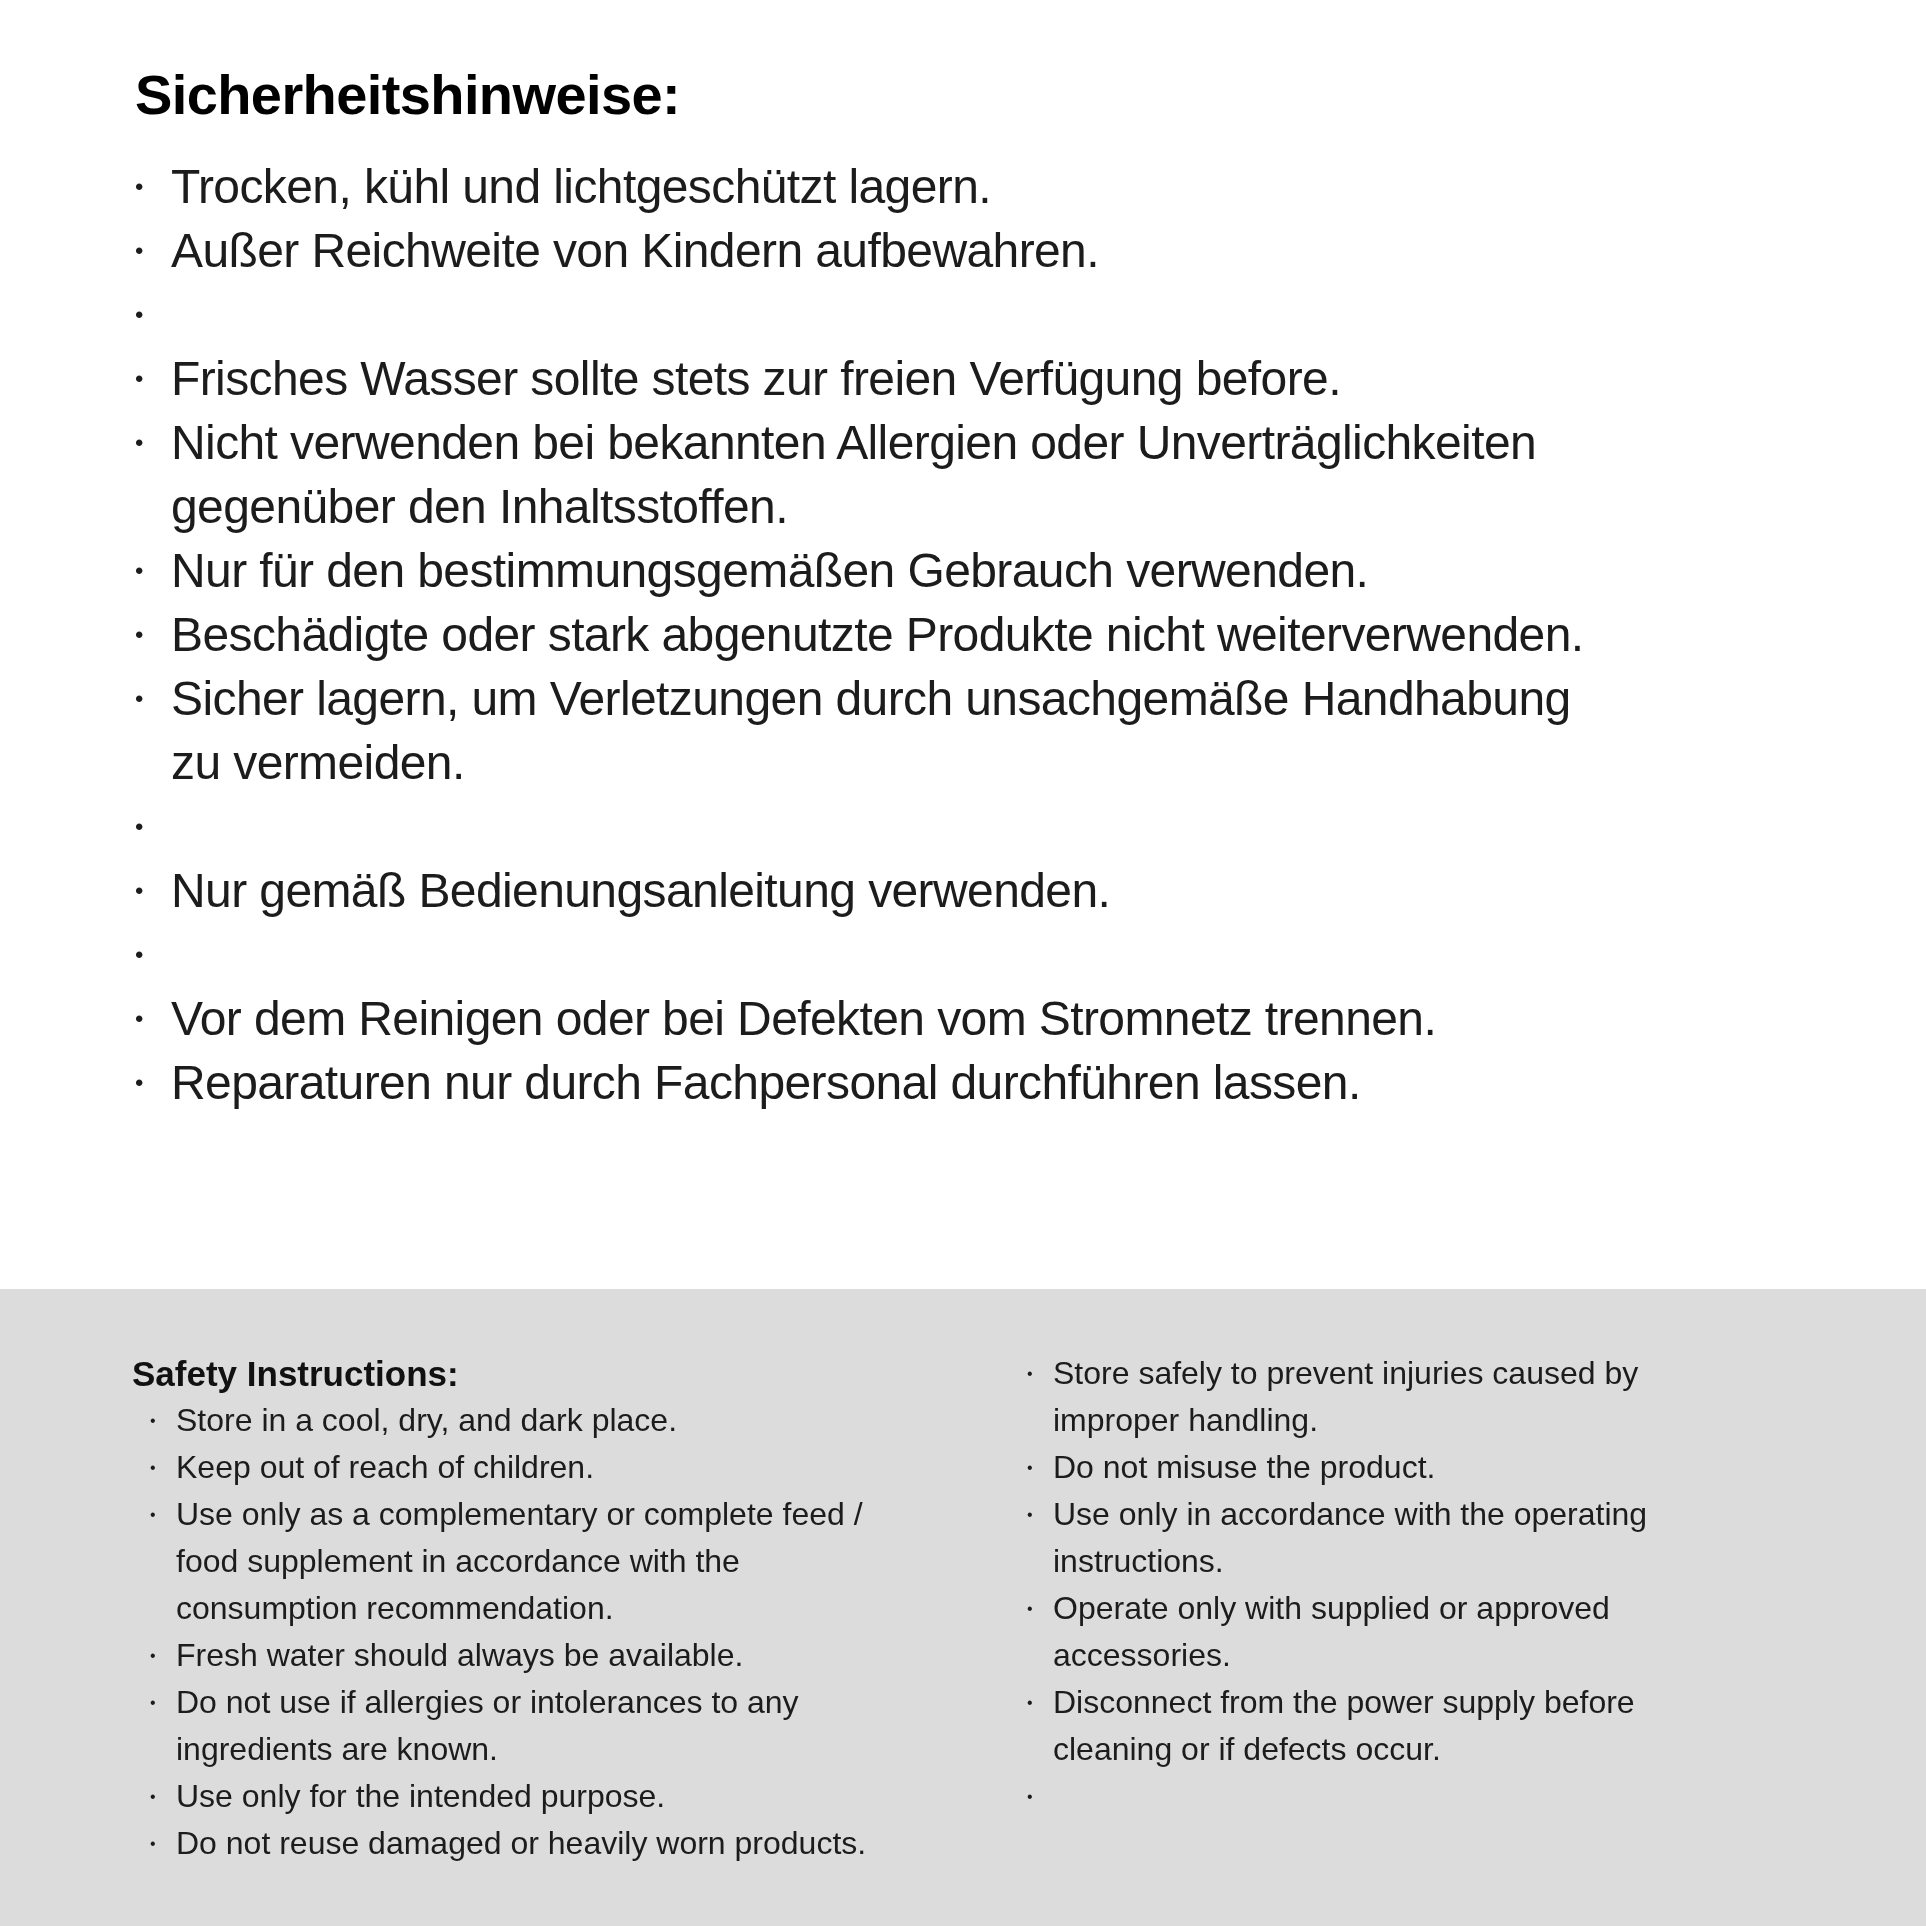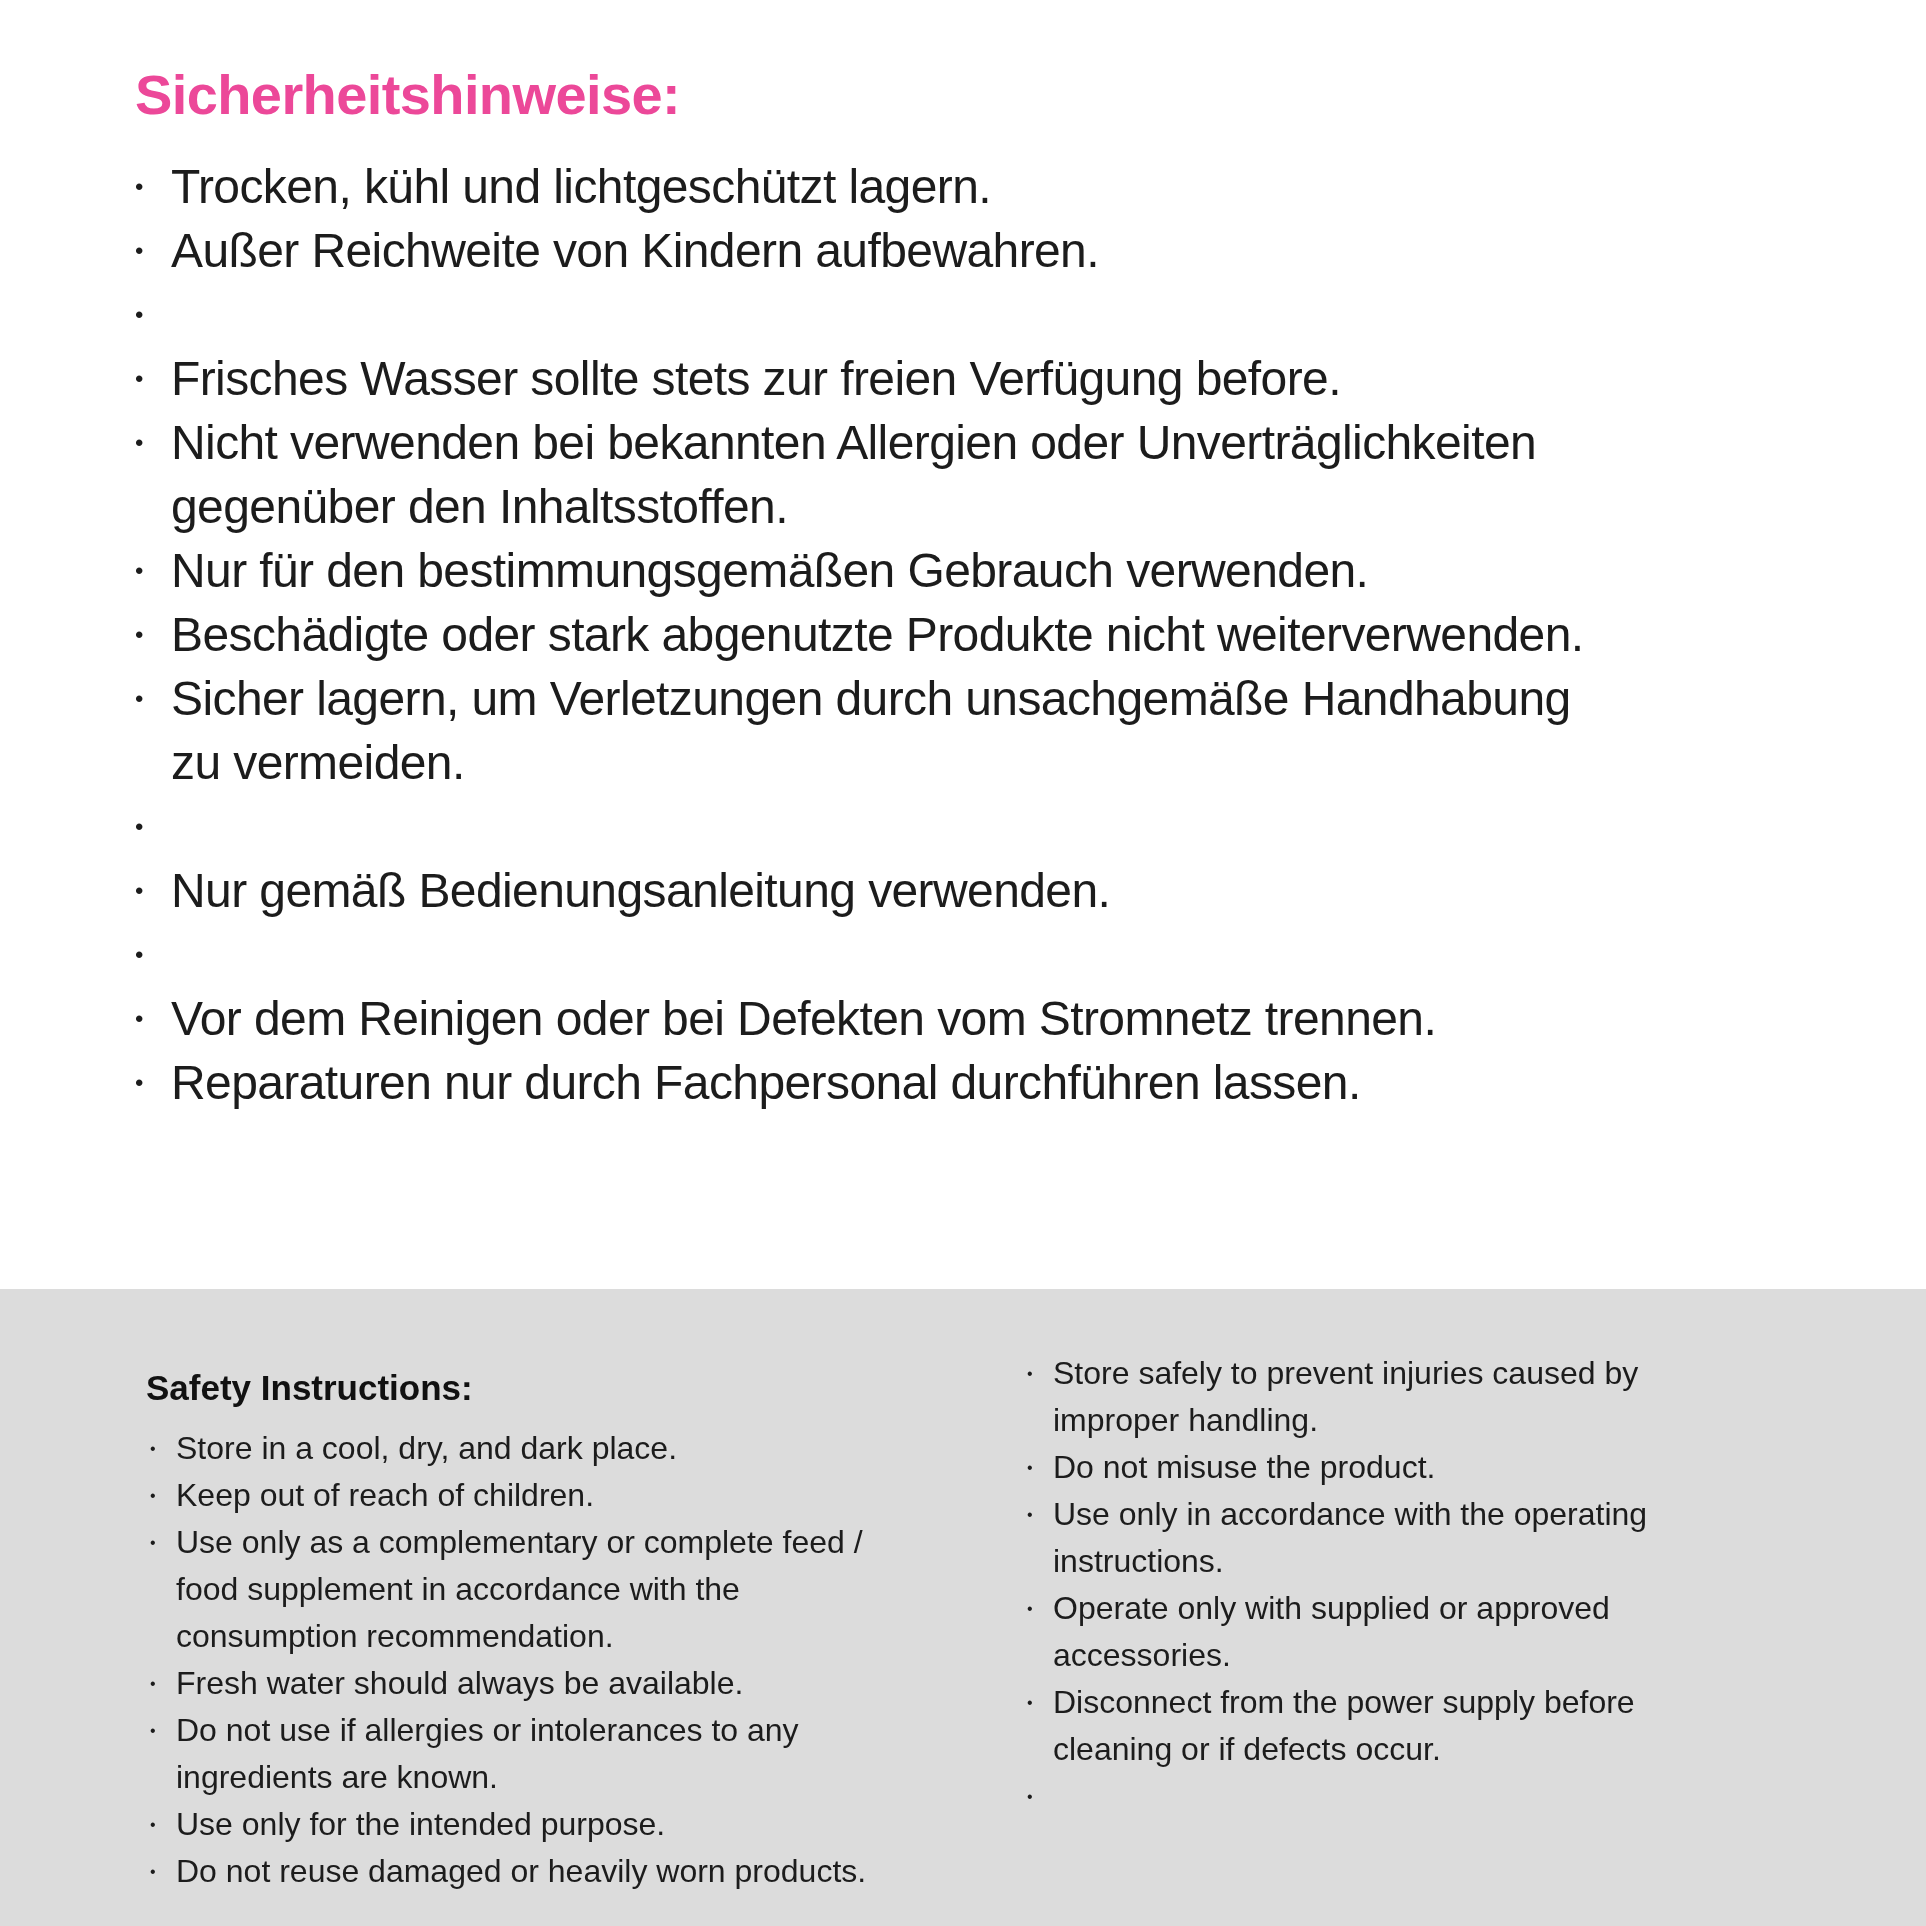--- a/index.html
+++ b/index.html
@@ -21,21 +21,21 @@
     width: 100%; height: 1289px;
     box-sizing: border-box;
     padding: 64px 71px 0 135px;
   }
   .de-title {
     margin: 0 0 29px 0;
     font-size: 56px;
     line-height: 62px;
     font-weight: 700;
     letter-spacing: -0.6px;
-    color: #ec4899;
+    color: #000000;
   }
   .de-list {
     font-size: 48px;
     line-height: 64px;
     letter-spacing: -0.6px;
     max-width: 1721px;
   }
 
   
   .row { display: flex; align-items: flex-start; }
@@ -54,21 +54,21 @@
     width: 100%; height: 637px;
     box-sizing: border-box;
     background: #dcdcdc;
     padding: 61px 64px 0 132px;
     display: grid;
     grid-template-columns: 876px 1fr;
     column-gap: 19px;
     align-content: start;
   }
   .en-title {
-    margin: 14px;
+    margin: 0;
     font-size: 35px;
     line-height: 47px;
     font-weight: 700;
     color: #111111;
   }
   .en-list {
     font-size: 32px;
     line-height: 47px;
   }
   .en-list .dot { flex: 0 0 26px; }

